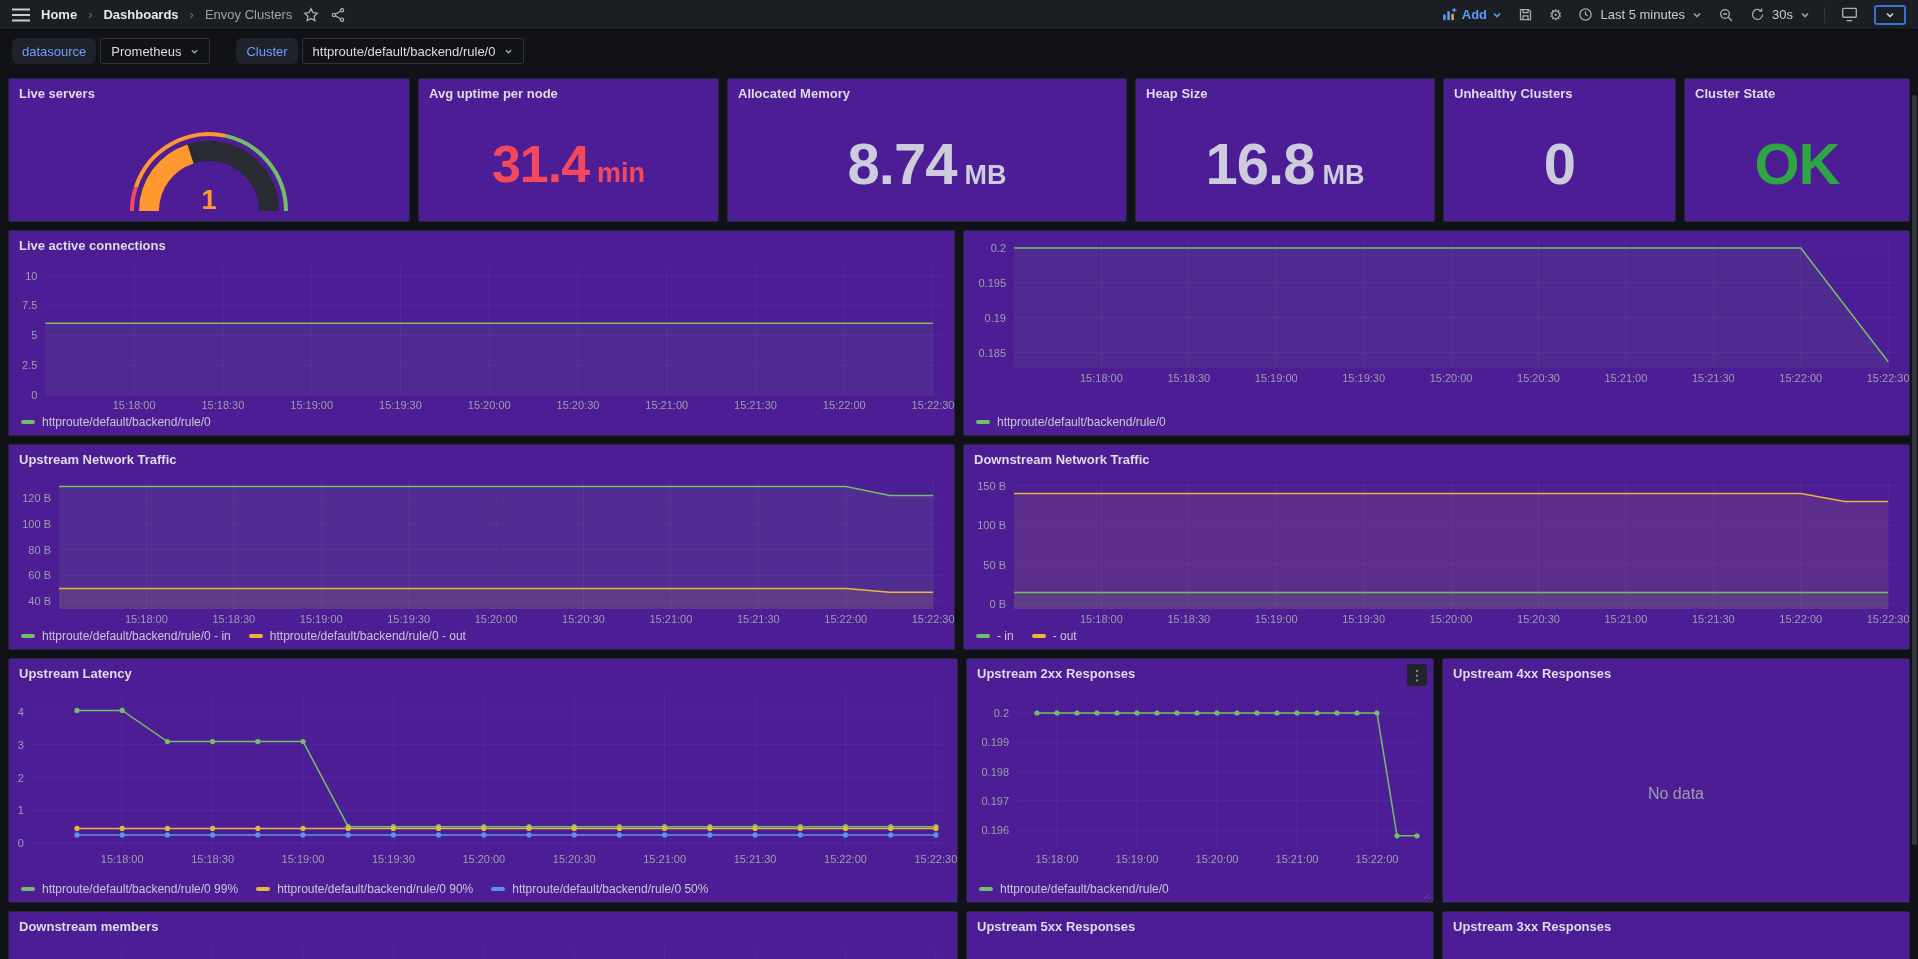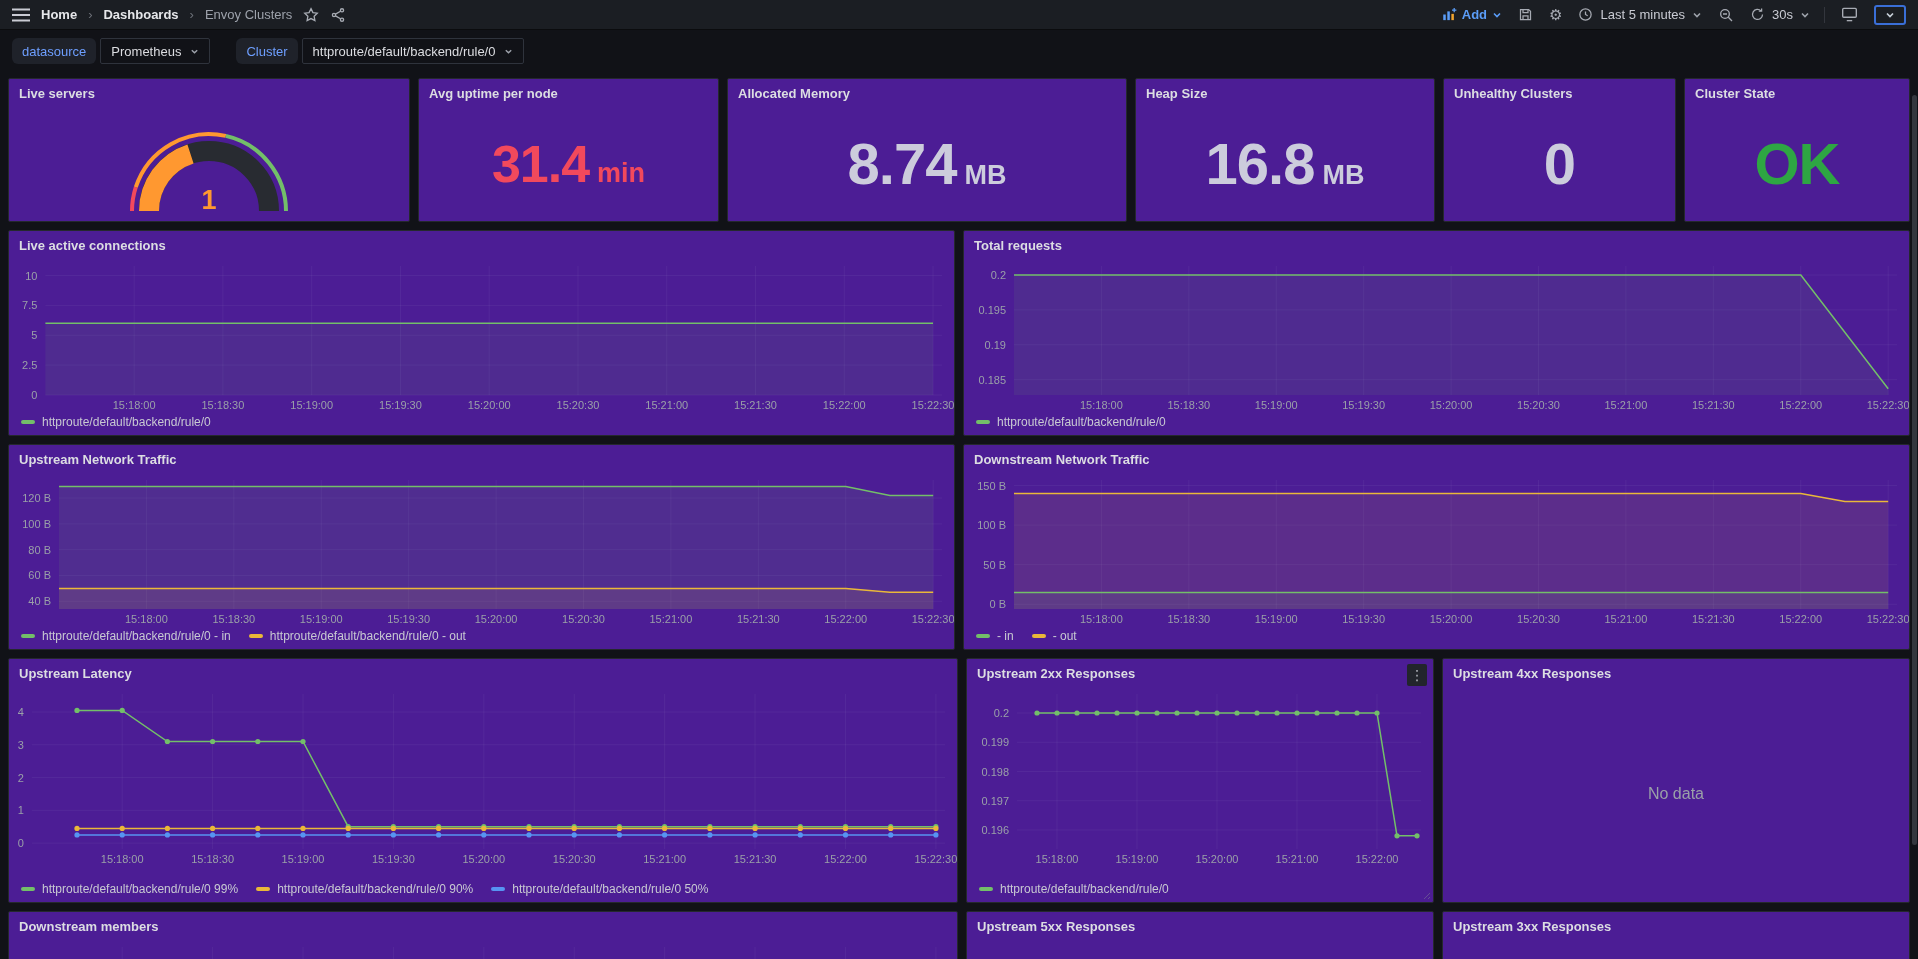--- a/index.html
+++ b/index.html
@@ -256,21 +256,20 @@
             <text x="28.4" y="21.55555555555557" fill="#9aa0a8" font-size="11" text-anchor="end">10</text>
             <polygon points="36.4,137.0 36.4,65.3 924.0,65.3 924.0,137.0" fill="#73BF69" fill-opacity="0.09"></polygon>
             <polyline points="36.4,65.3 924.0,65.3" fill="none" stroke="#73BF69" stroke-width="1.5"></polyline>
           </svg>
         </div>
       <div class="legend">
           <span class="li"><i style="background:#73BF69"></i>httproute/default/backend/rule/0</span>
         </div>
     </div>
     <div class="panel">
-      <div class="panel-title">Total requests</div>
       <div class="plot">
           <svg width="945" height="155">
             <line x1="137.417" y1="8" x2="137.417" y2="137" stroke="rgba(204,204,220,0.07)"></line>
             <text x="137.417" y="151" fill="#9aa0a8" font-size="11" text-anchor="middle">15:18:00</text>
             <line x1="224.834" y1="8" x2="224.834" y2="137" stroke="rgba(204,204,220,0.07)"></line>
             <text x="224.834" y="151" fill="#9aa0a8" font-size="11" text-anchor="middle">15:18:30</text>
             <line x1="312.251" y1="8" x2="312.251" y2="137" stroke="rgba(204,204,220,0.07)"></line>
             <text x="312.251" y="151" fill="#9aa0a8" font-size="11" text-anchor="middle">15:19:00</text>
             <line x1="399.668" y1="8" x2="399.668" y2="137" stroke="rgba(204,204,220,0.07)"></line>
             <text x="399.668" y="151" fill="#9aa0a8" font-size="11" text-anchor="middle">15:19:30</text>

